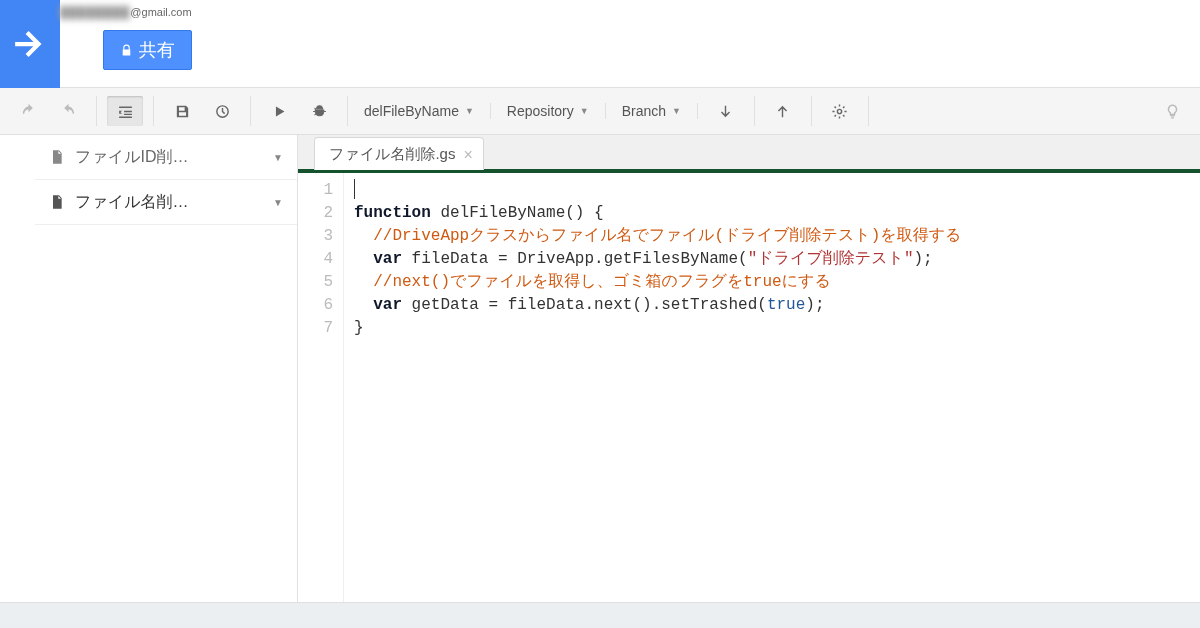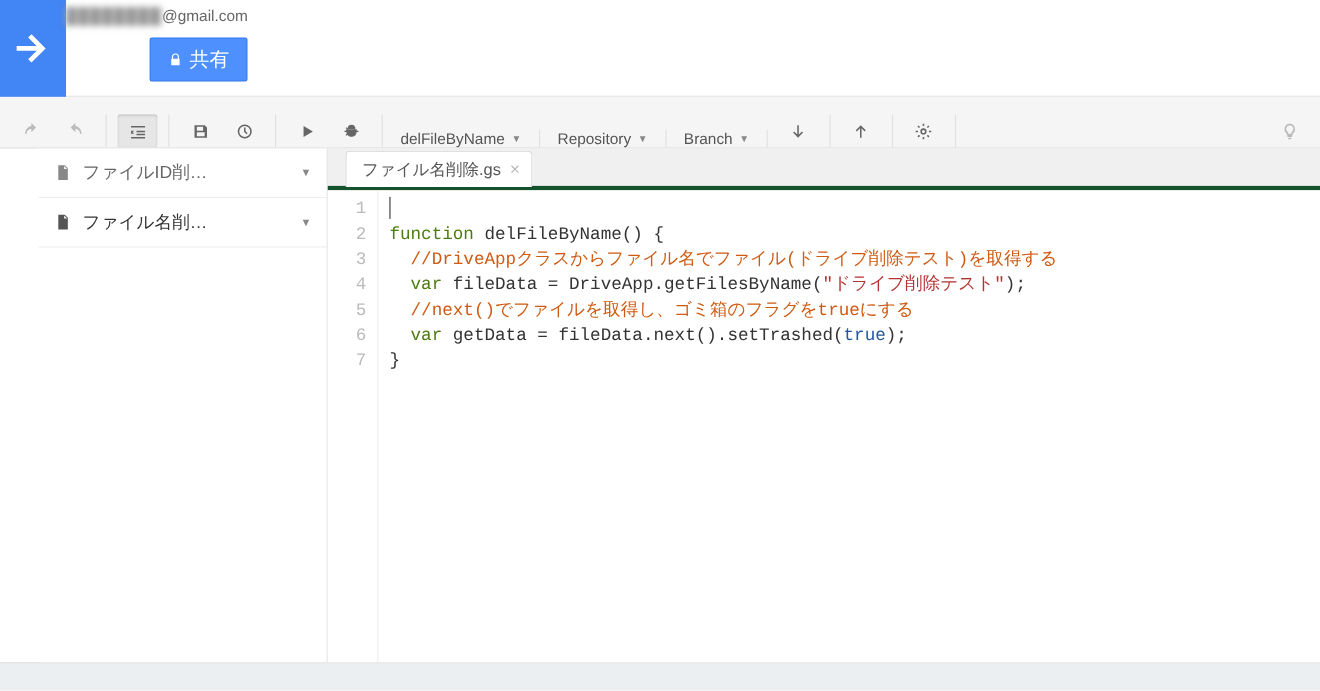--- a/index.html
+++ b/index.html
@@ -5,25 +5,25 @@
   * { box-sizing: border-box; margin: 0; padding: 0; }
   body { font-family: Arial, "Hiragino Kaku Gothic ProN", Meiryo, sans-serif; font-size: 13px; color: #444; background: #fff; width: 1200px; height: 628px; overflow: hidden; }
   .header { display: flex; align-items: flex-start; height: 88px; border-bottom: 1px solid #e0e0e0; }
   .logo { width: 60px; height: 88px; background: #4285f4; display: flex; align-items: center; justify-content: center; }
   .logo svg { width: 34px; height: 34px; }
   .header-main { flex: 1; padding: 10px 0 0 24px; }
   .project-title { font-size: 24px; color: #555; font-weight: 400; letter-spacing: 0.5px; }
   .menubar { margin-top: 10px; display: flex; gap: 22px; font-size: 17px; color: #555; }
   .menubar div { cursor: pointer; }
   .header-right { padding: 6px 14px 0 0; display: flex; flex-direction: column; align-items: flex-end; gap: 12px; }
-  .user-email { font-size: 14px; color: #666; filter: blur(0); }
+  .user-email { font-size: 11px; color: #666; filter: blur(0); }
   .user-email .blurred { filter: blur(3px); color:#999; letter-spacing:1px;}
   .share-btn { background: #4d90fe; color: #fff; border: 1px solid #3079ed; border-radius: 2px; padding: 7px 16px; font-size: 18px; display: flex; align-items: center; gap: 6px; cursor: pointer; }
   .share-btn svg { width: 13px; height: 13px; }
-  .toolbar { height: 47px; background: #f5f5f5; border-bottom: 1px solid #e0e0e0; display: flex; align-items: flex-end; }
+  .toolbar { height: 47px; background: #f5f5f5; border-bottom: 1px solid #e0e0e0; display: flex; align-items: center; }
   .tb-group { display: flex; align-items: center; border-right: 1px solid #e0e0e0; padding: 0 10px; gap: 4px; }
   .tb-btn { width: 36px; height: 30px; display: flex; align-items: center; justify-content: center; color: #666; cursor: pointer; border-radius: 2px; }
   .tb-btn.disabled { color: #bbb; cursor: default; }
   .tb-btn.active { background: #e6e6e6; box-shadow: inset 0 1px 2px rgba(0,0,0,.18); }
   .tb-btn svg { width: 17px; height: 17px; }
   .tb-select { display: flex; align-items: center; padding: 0 16px; gap: 6px; color: #555; cursor: pointer; border-right: 1px solid #e0e0e0; font-size: 14px;}
   .tb-caret { font-size: 9px; color: #888; }
   .body { display: flex; height: calc(628px - 88px - 47px - 26px); }
   .sidebar { width: 263px; border-right: 1px solid #e0e0e0; background: #fff; margin-left: 35px; }
   .sb-item { display: flex; align-items: center; height: 44px; padding: 0 14px; gap: 10px; color: #666; cursor: pointer; font-size: 16px;}
@@ -32,21 +32,21 @@
   .sb-item svg { width: 16px; height: 16px; flex-shrink:0;}
   .sb-caret { font-size: 10px; color: #888; }
   .sb-div { height: 1px; background: #eee; margin: 0; }
   .editor-wrap { flex: 1; display: flex; flex-direction: column; background: #f0f0f0; }
   .tabstrip { height: 38px; padding-left: 16px; padding-top: 6px; display: flex; align-items: flex-end; border-bottom: 4px solid #14532d; }
   .tab { background: #fff; border: 1px solid #d7d7d7; border-bottom: none; border-radius: 4px 4px 0 0; padding: 7px 10px 6px 14px; font-size: 15px; color: #555; display: flex; align-items: center; gap: 8px; position: relative; top: 1px; cursor: pointer;}
   .tab-close { color: #bbb; font-size: 16px; line-height: 12px; cursor: pointer; }
   .editor { flex: 1; background: #fff; display: flex; font-family: Consolas, "Courier New", monospace; font-size: 16px; line-height: 23px; }
   .gutter { width: 46px; text-align: right; color: #bbb; padding: 6px 10px 6px 0; border-right: 1px solid #eee; user-select: none; }
   .code { padding: 6px 0 6px 10px; white-space: pre; color: #333; position: relative; }
-  .kw { color: #4d7c0f; }
+  .kw { color: #0f172a; font-weight: bold; }
   .fn { color: #333; }
   .cm { color: #cf5a12; }
   .str { color: #b13333; }
   .bf { color: #245799; }
   .cursor { position: absolute; left: 10px; top: 6px; width: 1px; height: 20px; background: #333; }
   .statusbar { height: 26px; background: #eceff1; border-top: 1px solid #e0e0e0; }
 </style>
 </head>
 <body>
 

